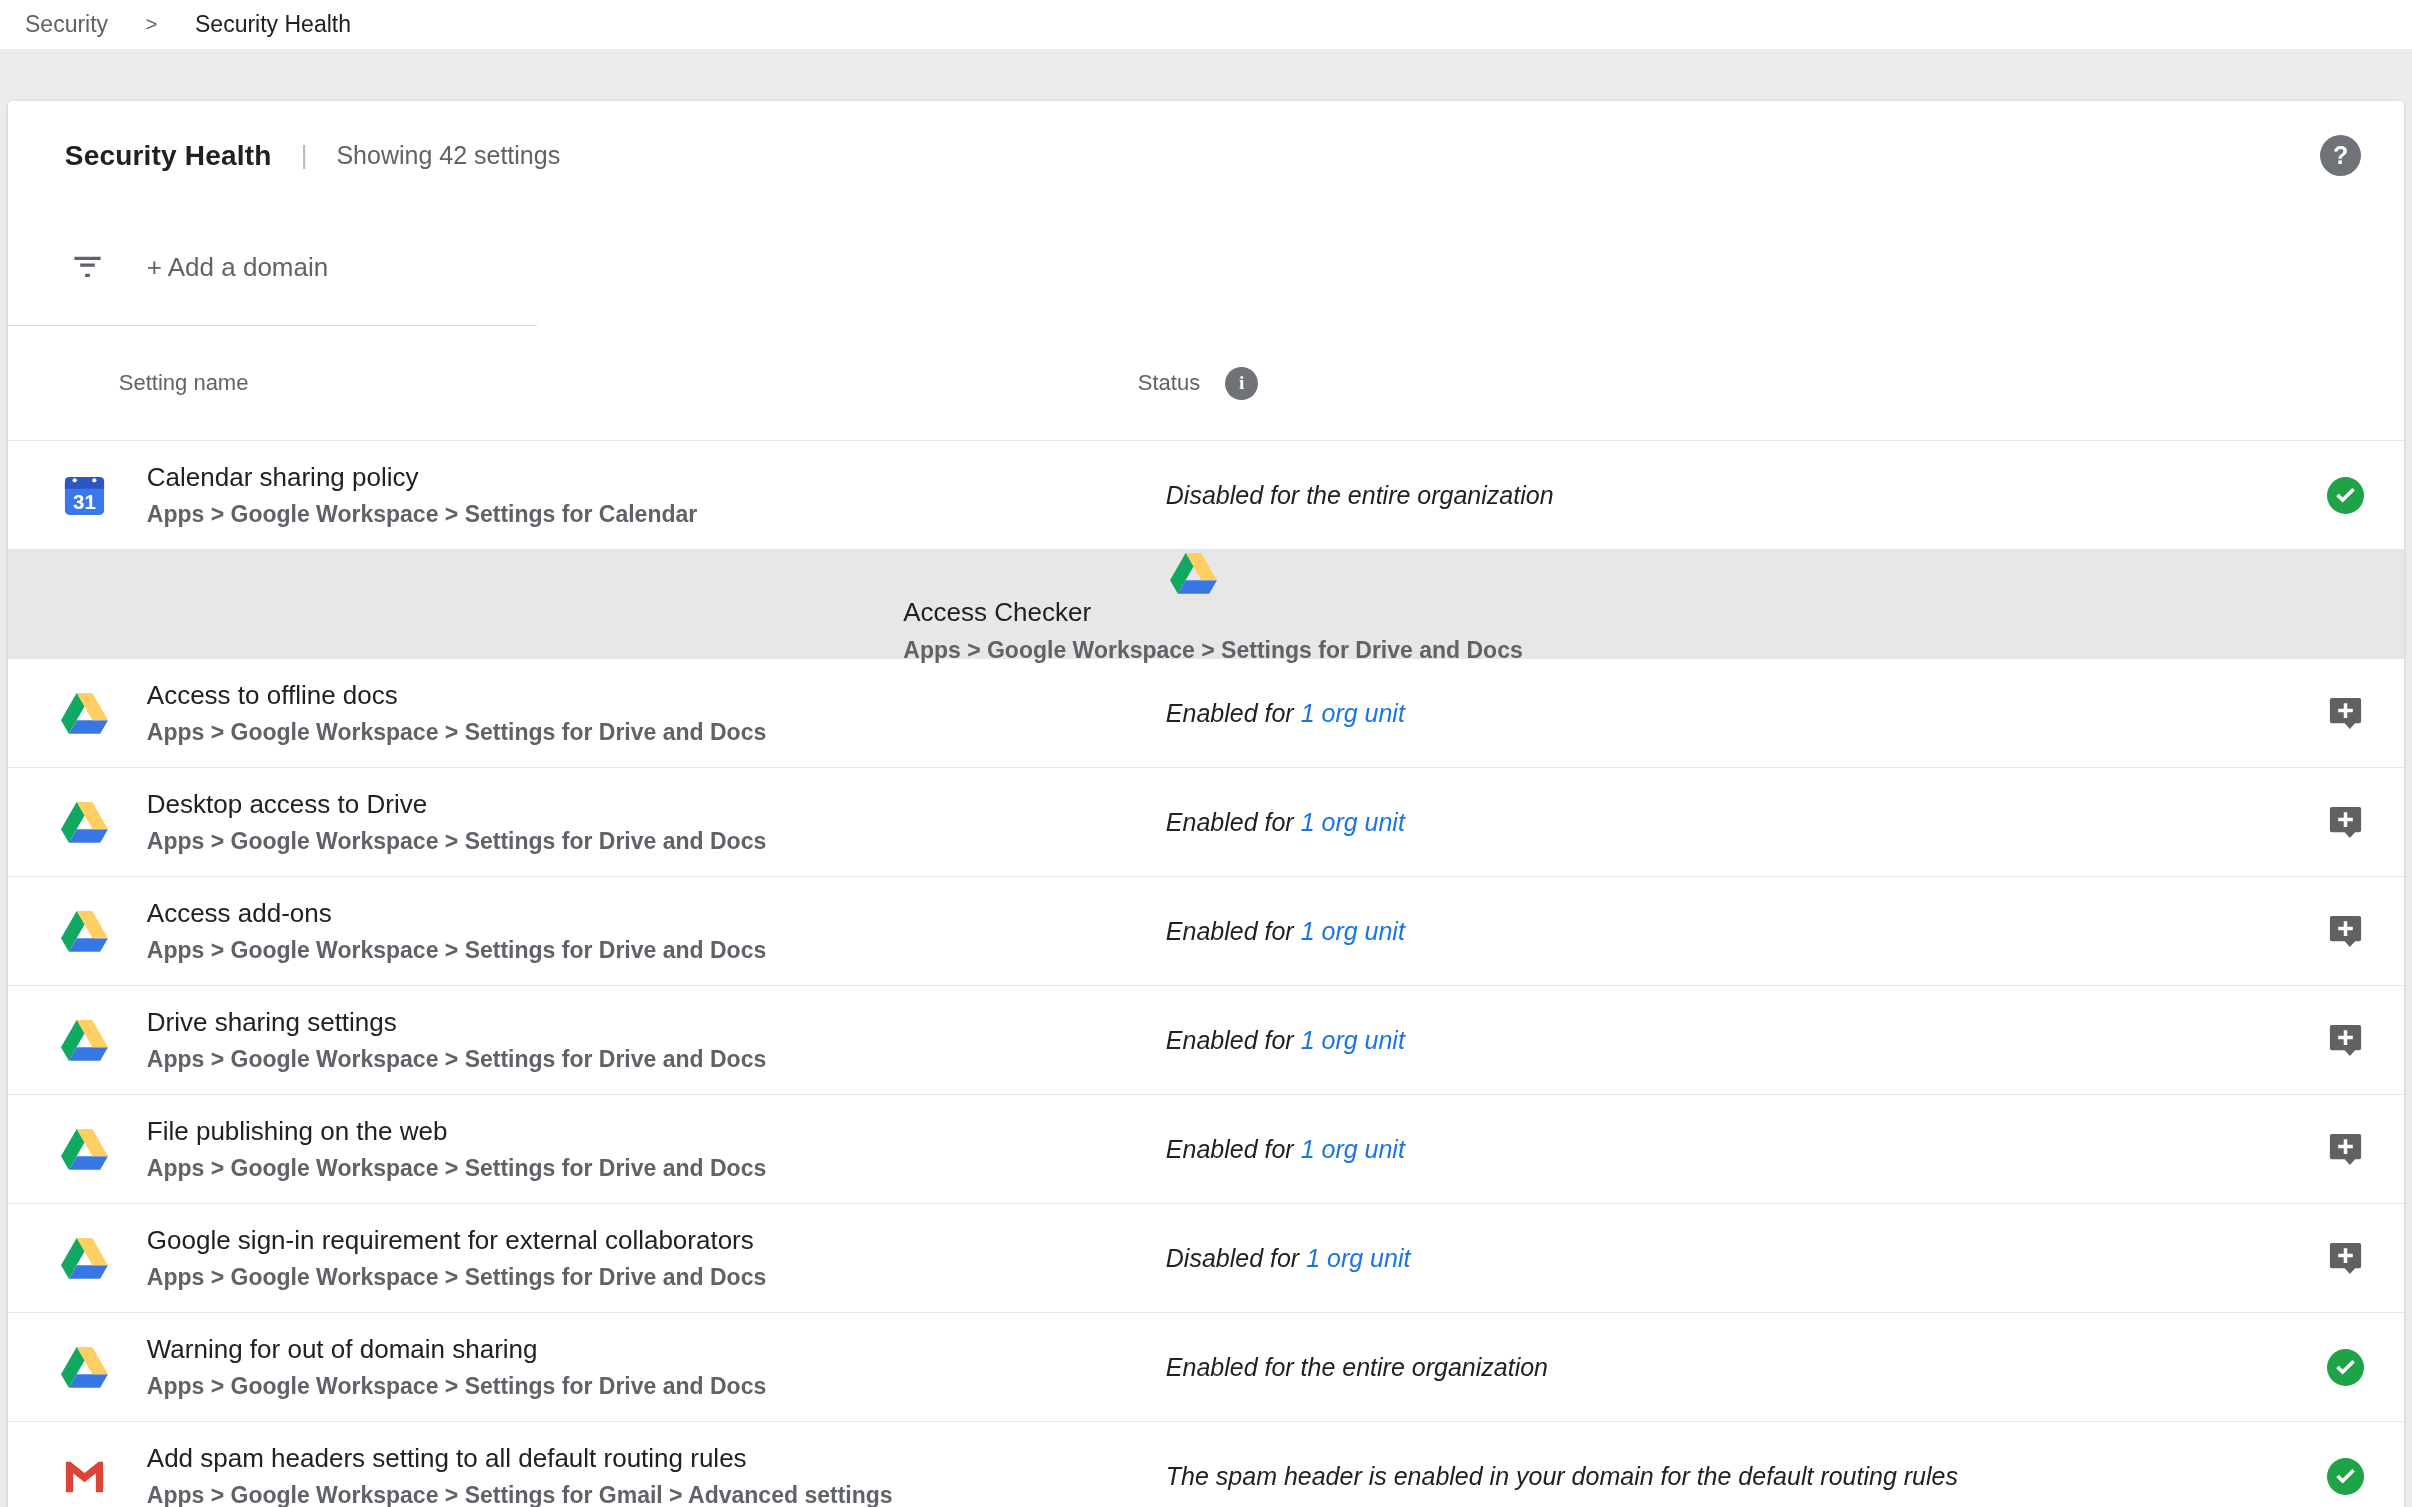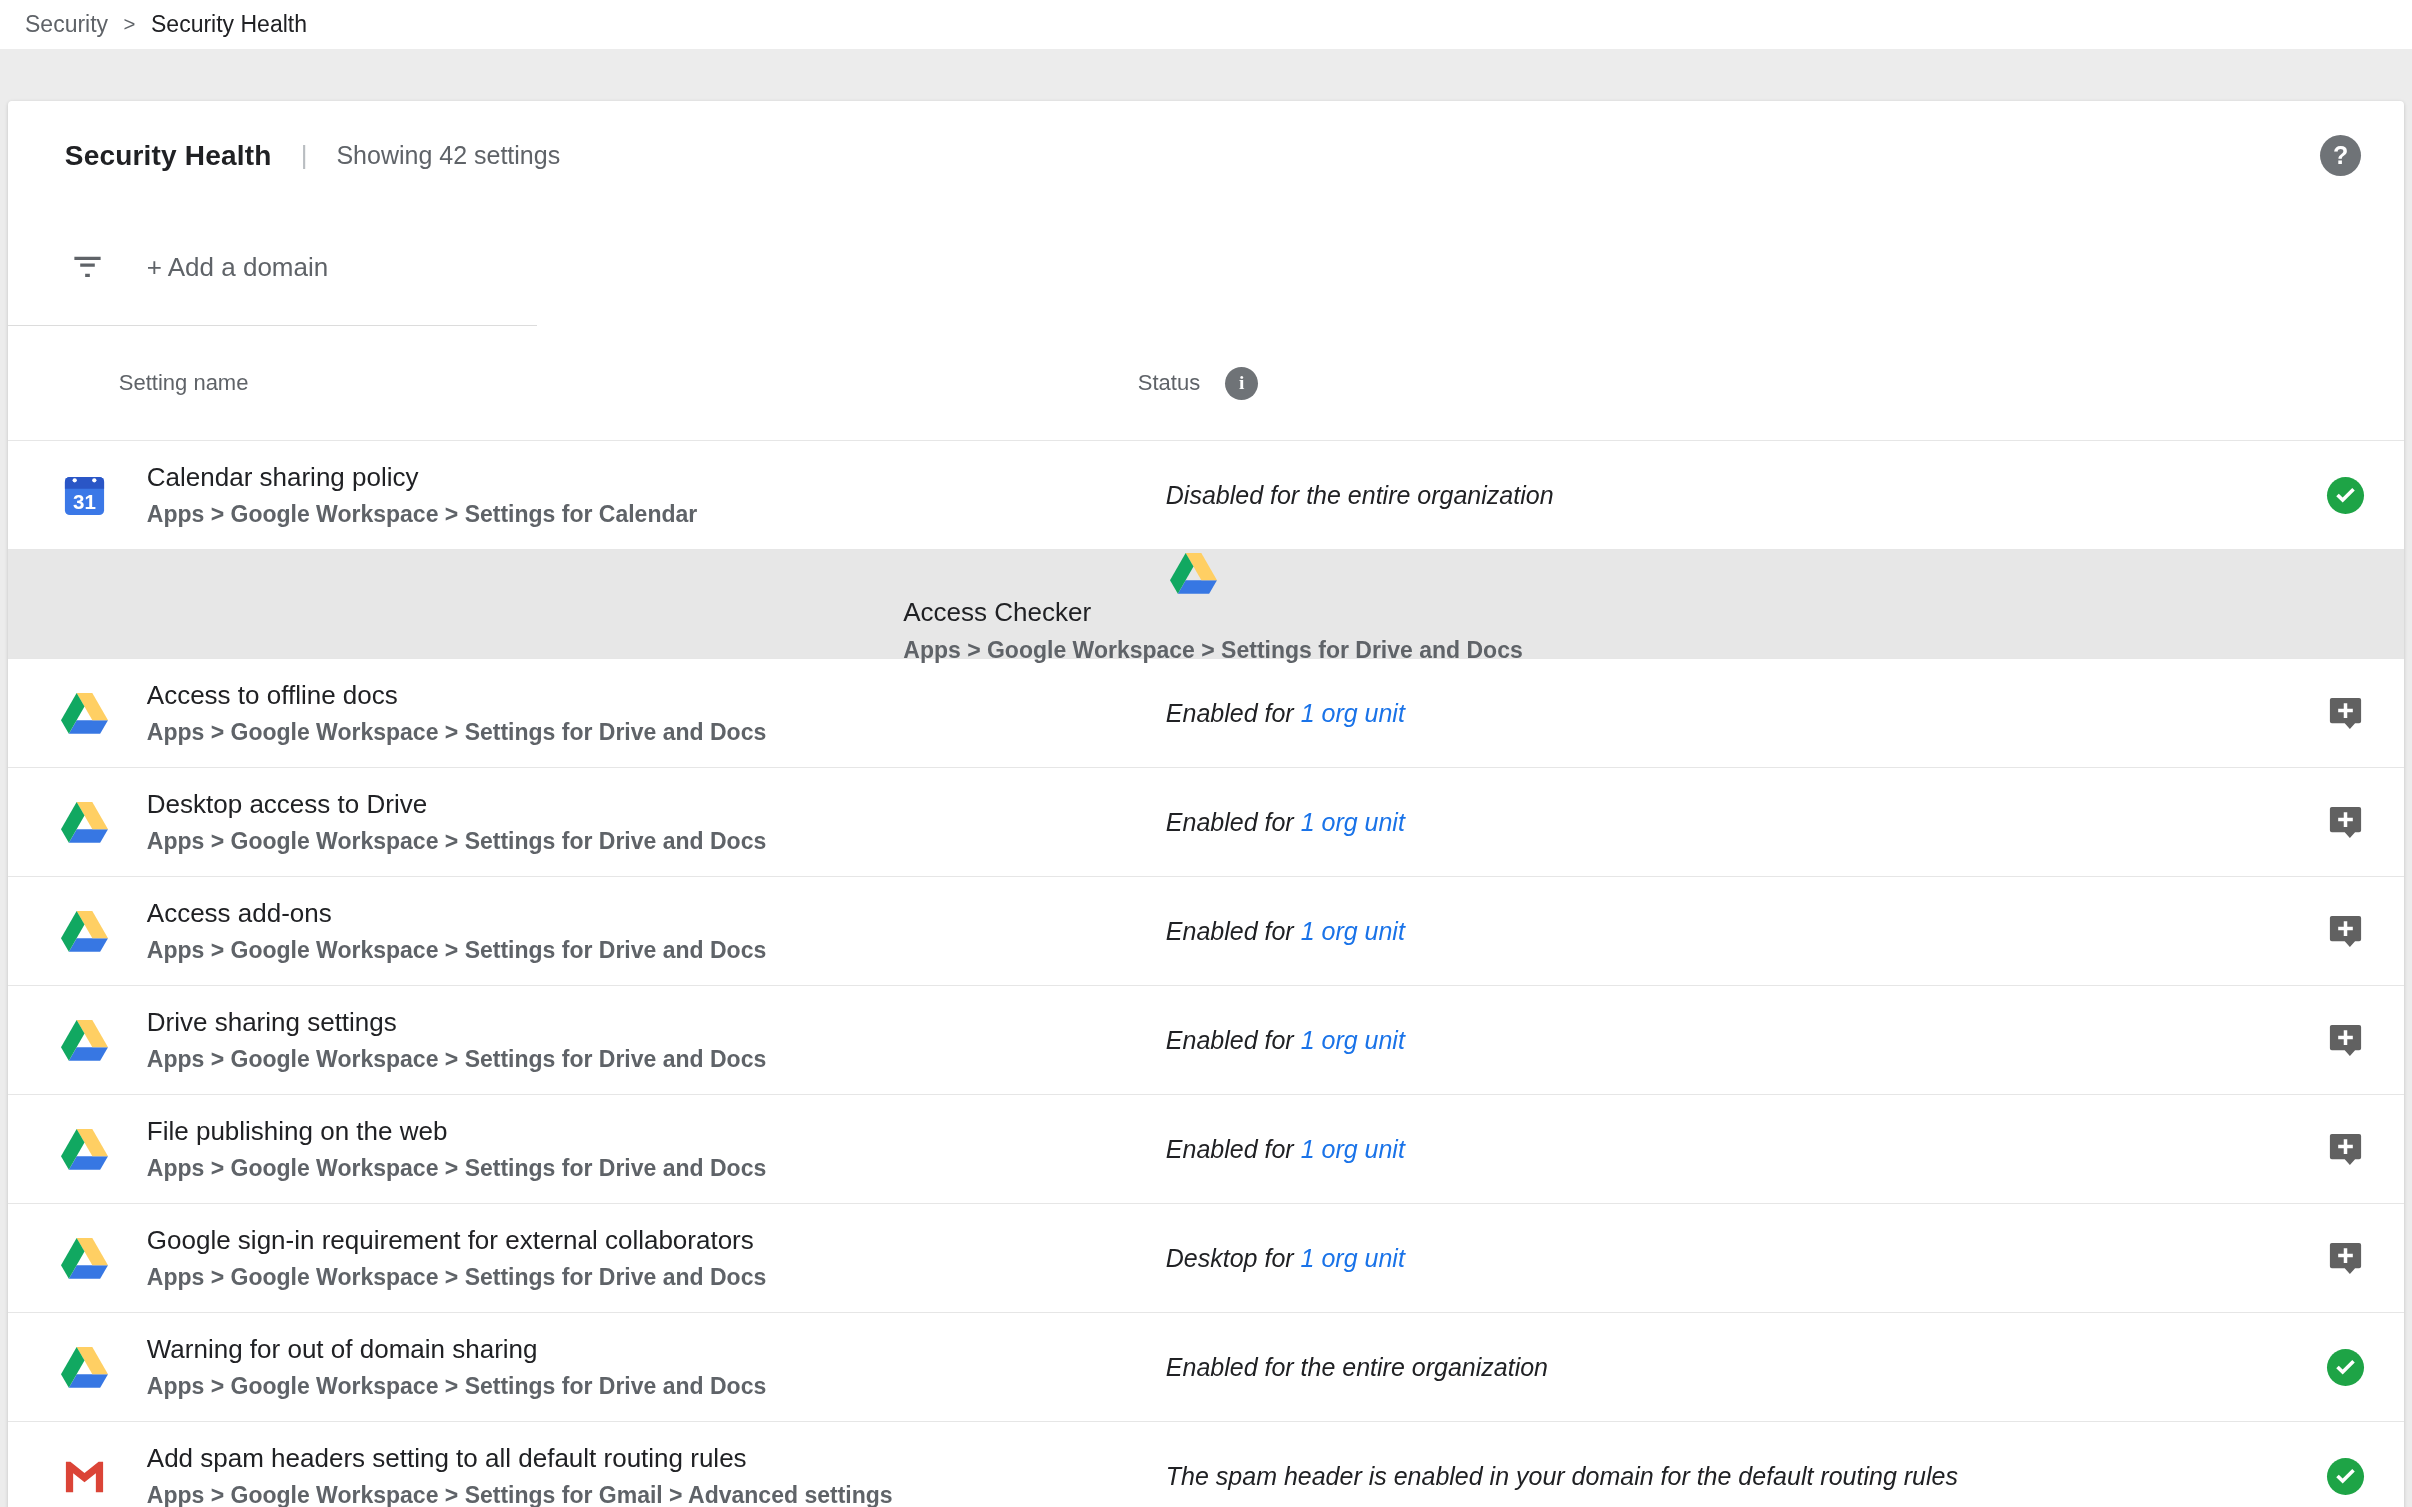--- a/index.html
+++ b/index.html
@@ -14,21 +14,21 @@
   html,body{
     width:2412px; height:1508px; overflow:hidden;
     background:#ececec;
     font-family:"Liberation Sans", sans-serif;
     color:var(--text1);
   }
   
   .topbar{
     height:49px; background:#fff;
     display:flex; align-items:center;
-    padding-left:25px; font-size:23px;
+    padding-left:25px; font-size:23px;gap:22px;
   }
   .topbar .parent{ color:var(--text2); cursor:pointer; }
   .topbar .sep{ color:var(--text2); margin:0 15.5px; font-size:20.4px; }
   .topbar .current{ color:var(--text1); font-weight:500; }
 
   
   .card{
     margin:52px 7.8px 0 7.8px;
     height:1426px;
     background:#fff;
@@ -322,21 +322,21 @@
       <path fill="#3777E3" d="M23.2 120.4h92.6L139 80.2H46.4z"></path>
       <path fill="#FFCF63" d="M139 80.2L92.6 0H46.3l46.4 80.2z"></path>
       <path fill="#11A861" d="M0 80.2l23.2 40.2 46.3-80.3L46.3 0z"></path>
     </svg>
         </div>
     <div class="row-text">
       <div class="row-title">Google sign-in requirement for external collaborators</div>
       <div class="row-path">Apps &gt; Google Workspace &gt; Settings for Drive and Docs</div>
     </div>
     <div class="row-status">
-      <span>Desktop for</span> <a class="org-link">1 org unit</a>
+      <span>Disabled for</span> <a class="org-link">1 org unit</a>
     </div>
     <div class="row-actions">
       <span class="action state">
             <svg viewBox="0 0 40 40">
       <path d="M34 4H6a2 2 0 0 0-2 2v22a2 2 0 0 0 2 2h13.2l5.3 6 5.3-6H34a2 2 0 0 0 2-2V6a2 2 0 0 0-2-2z" fill="#616161"></path>
       <path d="M21.8 9.5h-3.6v5.7h-5.7v3.6h5.7v5.7h3.6v-5.7h5.7v-3.6h-5.7z" fill="#fff"></path>
     </svg>
           </span>
     </div>
       </div>

